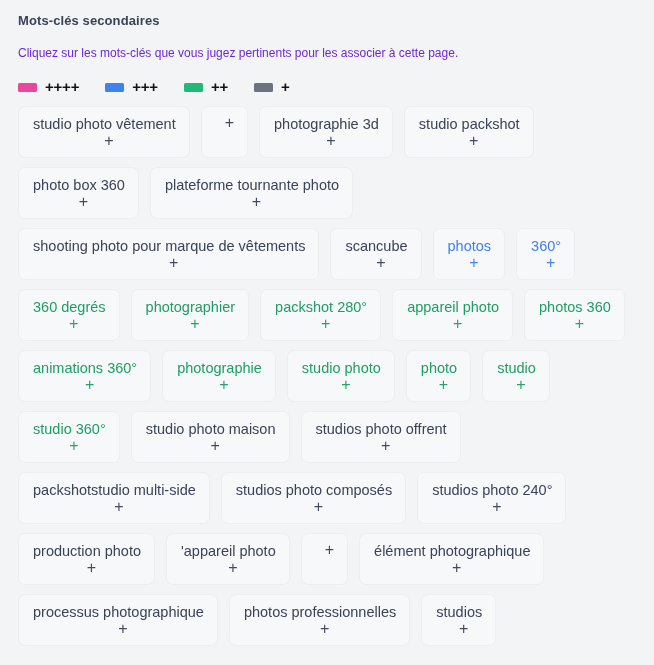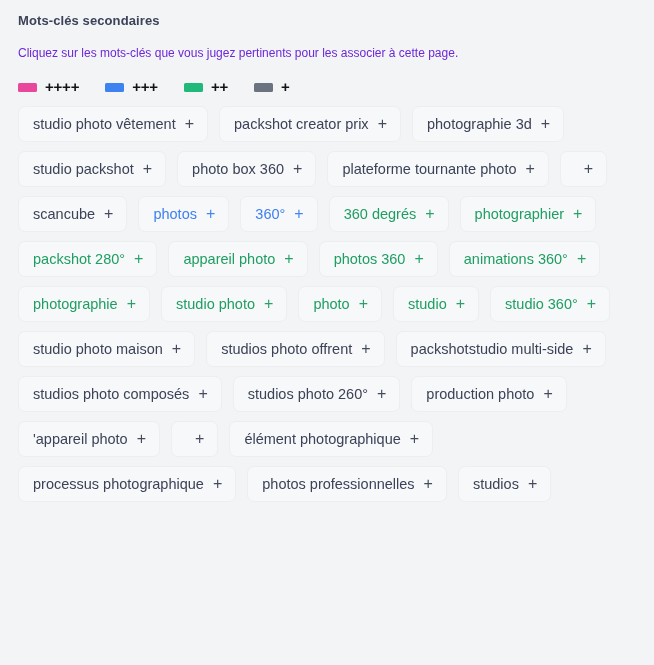--- a/index.html
+++ b/index.html
@@ -76,20 +76,21 @@
     border: 1px solid #eceef0;
     border-radius: 7px;
     padding: 8px 13px 8px 14px;
     font-size: 14.5px;
     line-height: 18px;
     color: #3c4257;
     cursor: pointer;
     white-space: nowrap;
     box-sizing: border-box;
     user-select: none;
+    flex-direction: column;
   }
   .tag .tag-label {
     display: inline-block;
   }
   .tag .tag-plus {
     display: inline-block;
     margin-left: 9px;
     font-size: 16px;
     line-height: 16px;
     font-weight: normal;
@@ -126,40 +127,40 @@
         <span class="legend-label">+</span>
       </div>
     </div>
 
   <div class="tag-cloud">
       <div class="tag level-1">
         <span class="tag-label">studio photo vêtement</span>
         <span class="tag-plus">+</span>
       </div>
       <div class="tag level-1">
-        <span class="tag-label">packshot creator prix</span>
         <span class="tag-plus">+</span>
       </div>
       <div class="tag level-1">
         <span class="tag-label">photographie 3d</span>
         <span class="tag-plus">+</span>
       </div>
       <div class="tag level-1">
         <span class="tag-label">studio packshot</span>
         <span class="tag-plus">+</span>
       </div>
       <div class="tag level-1">
         <span class="tag-label">photo box 360</span>
         <span class="tag-plus">+</span>
       </div>
       <div class="tag level-1">
         <span class="tag-label">plateforme tournante photo</span>
         <span class="tag-plus">+</span>
       </div>
       <div class="tag level-1">
+        <span class="tag-label">shooting photo pour marque de vêtements</span>
         <span class="tag-plus">+</span>
       </div>
       <div class="tag level-1">
         <span class="tag-label">scancube</span>
         <span class="tag-plus">+</span>
       </div>
       <div class="tag level-3">
         <span class="tag-label">photos</span>
         <span class="tag-plus">+</span>
       </div>
@@ -221,21 +222,21 @@
       </div>
       <div class="tag level-1">
         <span class="tag-label">packshotstudio multi-side</span>
         <span class="tag-plus">+</span>
       </div>
       <div class="tag level-1">
         <span class="tag-label">studios photo composés</span>
         <span class="tag-plus">+</span>
       </div>
       <div class="tag level-1">
-        <span class="tag-label">studios photo 260°</span>
+        <span class="tag-label">studios photo 240°</span>
         <span class="tag-plus">+</span>
       </div>
       <div class="tag level-1">
         <span class="tag-label">production photo</span>
         <span class="tag-plus">+</span>
       </div>
       <div class="tag level-1">
         <span class="tag-label">'appareil photo</span>
         <span class="tag-plus">+</span>
       </div>

